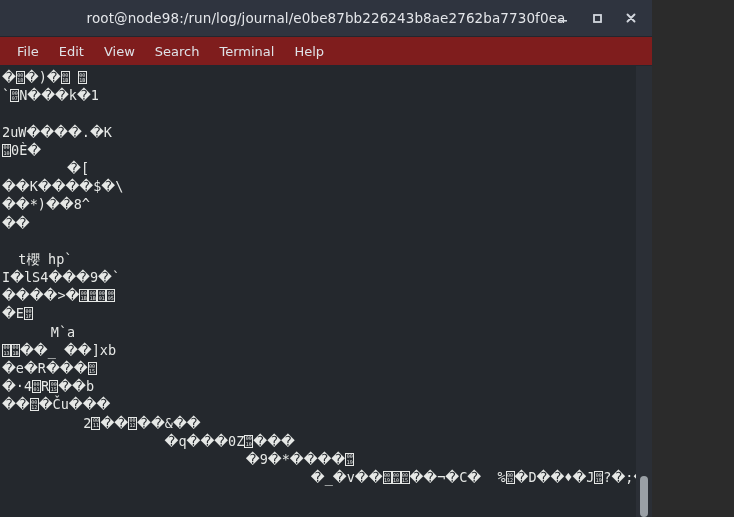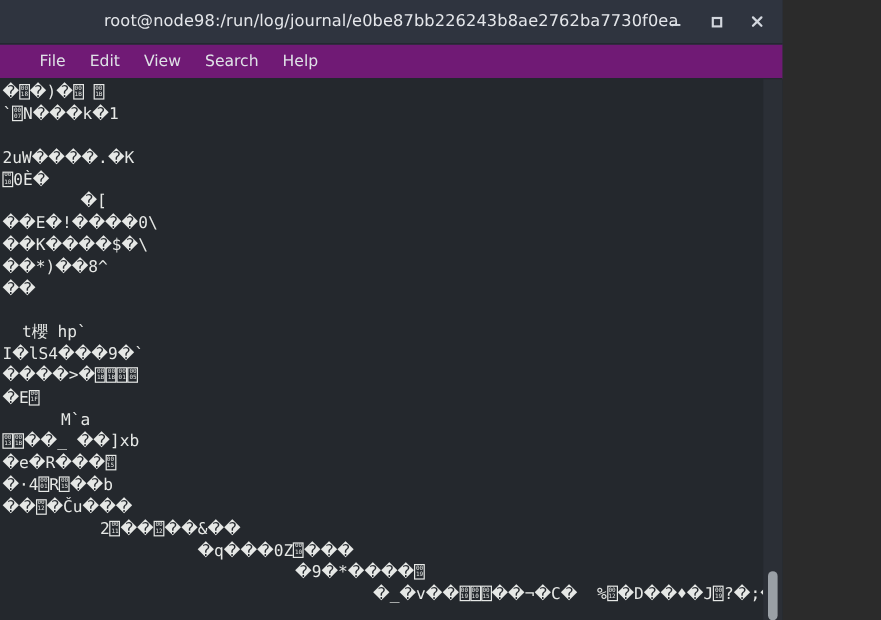--- a/index.html
+++ b/index.html
@@ -25,22 +25,22 @@
   .winbtns{position:absolute;right:4px;top:0;height:36px;display:flex;align-items:center;}
   .winbtn{
     width:30px;height:30px;margin:0 2px;border-radius:4px;
     display:flex;align-items:center;justify-content:center;
     color:#d3d7de;
   }
   .winbtn svg{display:block;}
 
   
   .menubar{
-    height:28px;flex:0 0 28px;background:#701a75;
-    display:flex;align-items:center;padding-left:24px;
+    height:28px;flex:0 0 28px;background:#7f1d1d;
+    display:flex;align-items:center;padding-left:8px;
     border-bottom:1px solid #23272f;
   }
   .menuitem{
     font-size:13px;color:#dfe2e7;padding:3px 9px;margin-right:2px;border-radius:3px;
     white-space:nowrap;font-family:"DejaVu Sans",sans-serif;
   }
 
   
   .termwrap{flex:1 1 auto;display:flex;background:#24282d;position:relative;overflow:hidden;}
   .term{
@@ -98,32 +98,32 @@
           </svg>
       </div>
     </div>
   </div>
 
   <div class="menubar">
     <div class="menuitem">File</div>
     <div class="menuitem">Edit</div>
     <div class="menuitem">View</div>
     <div class="menuitem">Search</div>
+    <div class="menuitem">Terminal</div>
     <div class="menuitem">Help</div>
   </div>
 
   <div class="termwrap">
     <div class="term" id="term">
         <div class="tline"><span class="repl">�</span><span class="cc"><i class="hi">00</i><i class="lo">18</i></span><span class="repl">�</span><span>)</span><span class="repl">�</span><span class="cc"><i class="hi">00</i><i class="lo">1B</i></span><span> </span><span class="cc"><i class="hi">00</i><i class="lo">1B</i></span></div>
         <div class="tline"><span>`</span><span class="cc"><i class="hi">00</i><i class="lo">07</i></span><span>N</span><span class="repl">�</span><span class="repl">�</span><span class="repl">�</span><span>k</span><span class="repl">�</span><span>1</span></div>
         <div class="tline">&nbsp;</div>
         <div class="tline"><span>2uW</span><span class="repl">�</span><span class="repl">�</span><span class="repl">�</span><span class="repl">�</span><span>.</span><span class="repl">�</span><span>K</span></div>
         <div class="tline"><span class="cc"><i class="hi">00</i><i class="lo">10</i></span><span>0È</span><span class="repl">�</span></div>
         <div class="tline"><span>        </span><span class="repl">�</span><span>[</span></div>
-        <div class="tline"><span class="repl">�</span><span class="repl">�</span><span>E</span><span class="repl">�</span><span>!</span><span class="repl">�</span><span class="repl">�</span><span class="repl">�</span><span class="repl">�</span><span>0\</span></div>
         <div class="tline"><span class="repl">�</span><span class="repl">�</span><span>K</span><span class="repl">�</span><span class="repl">�</span><span class="repl">�</span><span class="repl">�</span><span>$</span><span class="repl">�</span><span>\</span></div>
         <div class="tline"><span class="repl">�</span><span class="repl">�</span><span>*)</span><span class="repl">�</span><span class="repl">�</span><span>8^</span></div>
         <div class="tline"><span class="repl">�</span><span class="repl">�</span></div>
         <div class="tline">&nbsp;</div>
         <div class="tline"><span>  t櫻 hp`</span></div>
         <div class="tline"><span>I</span><span class="repl">�</span><span>lS4</span><span class="repl">�</span><span class="repl">�</span><span class="repl">�</span><span>9</span><span class="repl">�</span><span>`</span></div>
         <div class="tline"><span class="repl">�</span><span class="repl">�</span><span class="repl">�</span><span class="repl">�</span><span>&gt;</span><span class="repl">�</span><span class="cc"><i class="hi">00</i><i class="lo">1B</i></span><span class="cc"><i class="hi">00</i><i class="lo">1B</i></span><span class="cc"><i class="hi">00</i><i class="lo">01</i></span><span class="cc"><i class="hi">00</i><i class="lo">05</i></span></div>
         <div class="tline"><span class="repl">�</span><span>E</span><span class="cc"><i class="hi">00</i><i class="lo">1F</i></span></div>
         <div class="tline"><span>      M`a</span></div>
         <div class="tline"><span class="cc"><i class="hi">00</i><i class="lo">13</i></span><span class="cc"><i class="hi">00</i><i class="lo">1B</i></span><span class="repl">�</span><span class="repl">�</span><span>_ </span><span class="repl">�</span><span class="repl">�</span><span>]xb</span></div>

